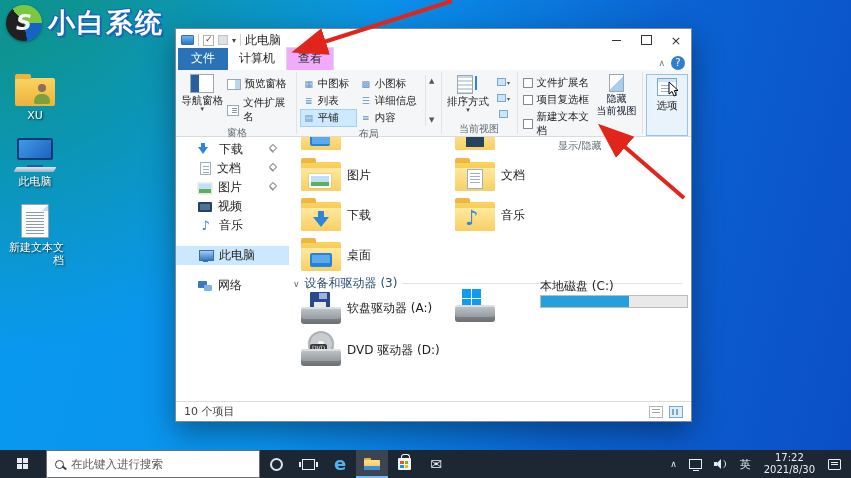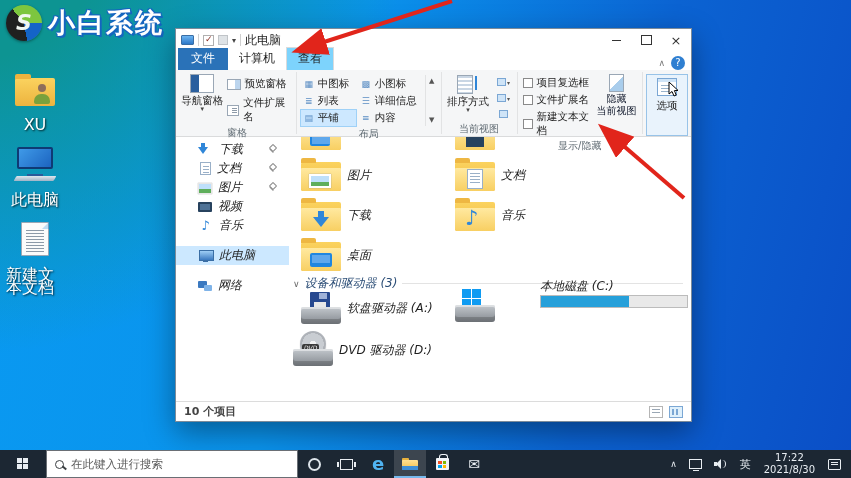--- a/index.html
+++ b/index.html
@@ -16,21 +16,21 @@
     background:#1b1b1b;
     background:conic-gradient(from -40deg, #7dc63f 0 130deg, #1464c8 130deg 210deg, #202020 210deg 360deg);
     box-shadow:0 1px 3px rgba(0,0,0,.4); position:relative; }
   .logo-mark::after { content:"S"; position:absolute; left:0; top:0; width:36px; height:36px;
     color:#f2f7f2; font-weight:bold; font-style:italic; font-size:22px; line-height:36px; text-align:center; }
   .logo-text { color:#fff; font-size:27px; font-weight:bold; letter-spacing:2px;
     text-shadow:2px 2px 0 #1565c0, -1px -1px 0 #1565c0, 1px -1px 0 #1565c0, -1px 1px 0 #1565c0;font-family:Liberation Mono, monospace; }
   
   .dicons { position:absolute; left:4px; top:74px; width:62px; }
   .dicon-item { width:62px; margin-bottom:16px; display:flex; flex-direction:column; align-items:center; }
-  .dicon-item .lbl { margin-top:12px; color:#fff; font-size:16px; text-align:left; line-height:13px;
+  .dicon-item .lbl { margin-top:3px; color:#fff; font-size:11px; text-align:right; line-height:13px;
     text-shadow:1px 1px 2px rgba(0,0,0,.8); word-break:break-all; max-width:58px; }
   .ico-user-folder { position:relative; width:40px; height:32px; }
   .ico-user-folder .f-back { position:absolute; bottom:0; width:40px; height:28px; background:linear-gradient(#fbd35f,#edb33e); border-radius:2px; }
   .ico-user-folder .f-back::before { content:""; position:absolute; top:-4px; left:0; width:16px; height:5px; background:#edb33e; border-radius:2px 2px 0 0; }
   .ico-user-folder .person { position:absolute; right:4px; bottom:2px; width:18px; height:20px; }
   .ico-user-folder .person::before { content:""; position:absolute; top:0; left:5px; width:8px; height:8px; border-radius:50%; background:#8d6e5a; }
   .ico-user-folder .person::after { content:""; position:absolute; bottom:0; left:1px; width:16px; height:10px; border-radius:7px 7px 2px 2px; background:#7aa13c; }
   .ico-pc { position:relative; width:44px; height:34px; }
   .ico-pc .scr { position:absolute; top:0; left:4px; width:36px; height:22px; background:linear-gradient(135deg,#3f9ae8,#1c64c0); border:2px solid #0f3a74; border-radius:2px; }
   .ico-pc .base { position:absolute; bottom:4px; left:14px; width:16px; height:3px; background:#2a5a9a; }
@@ -53,21 +53,21 @@
   .title-text { margin-left:4px; font-size:12px; color:#1e1e1e; }
   .win-controls { margin-left:auto; display:flex; height:22px; }
   .win-btn { width:30px; height:22px; display:flex; align-items:center; justify-content:center; color:#333; }
   .wb-min::before { content:""; width:9px; height:1px; background:#333; }
   .wb-max::before { content:""; width:9px; height:8px; border:1px solid #333; }
   .wb-close { font-size:13px; }
   
   .tabrow { height:19px; display:flex; align-items:flex-end; padding-left:2px; flex:0 0 auto; background:#fff; position:relative; }
   .tab { padding:2px 11px 3px; font-size:12px; color:#1e1e1e; }
   .tab-file { background:#2a72b8; color:#fff; padding:2px 13px 3px; }
-  .tab-active { background:#7dd3fc; border:1px solid #dadbdc; border-bottom:none; }
+  .tab-active { background:#f0abfc; border:1px solid #dadbdc; border-bottom:none; }
   .tab-right { margin-left:auto; display:flex; align-items:center; gap:6px; padding-right:6px; }
   .rib-collapse { color:#7a7a7a; font-size:9px; }
   .help-circle { width:14px; height:14px; border-radius:50%; background:#2f7fd1; color:#fff; font-size:10px; line-height:14px; text-align:center; }
   
   .ribbon { height:67px; background:#f5f6f7; border-bottom:1px solid #dadbdc; display:flex; flex:0 0 auto; padding-left:2px; }
   .rgroup { display:flex; flex-direction:column; padding:2px 3px 0; }
   .rgroup-body { display:flex; flex:1; }
   .rgroup-label { text-align:center; font-size:10px; color:#5f6a72; padding:1px 0 2px; }
   .vdiv { width:1px; background:#e2e3e4; margin:2px 0; }
   .big-btn { width:47px; display:flex; flex-direction:column; align-items:center; justify-content:flex-start; padding-top:2px; }
@@ -103,21 +103,21 @@
   .hide-btn .bb2 { font-size:10px; line-height:11px; text-align:center; margin-top:1px; }
   .options-btn { width:42px; margin-top:2px; display:flex; flex-direction:column; align-items:center; padding-top:3px;
     background:#e9f3fc; border:1px solid #98c3e8; position:relative; }
   .opt-ic { width:20px; height:18px; border:1px solid #7ba7d4; background:#fff; position:relative; }
   .opt-ic::before { content:""; position:absolute; left:0; top:0; right:0; height:3px; background:#cfe4f7; }
   .opt-ic::after { content:""; position:absolute; left:3px; top:6px; width:12px; height:8px;
     background:repeating-linear-gradient(#9ab4cc 0 1px, transparent 1px 3px); }
   .options-btn .bb-label { font-size:10.5px; margin-top:3px; }
   .cursor-svg { position:absolute; left:21px; top:6px; }
   
-  .wbody { flex:1; display:flex; min-height:0;font-style:italic; }
+  .wbody { flex:1; display:flex; min-height:0; }
   .navpane { width:113px; flex:0 0 auto; padding-top:3px; overflow:hidden; }
   .nav-item { height:19px; display:flex; align-items:center; gap:6px; padding-left:22px; position:relative; font-size:12px; }
   .nav-item.sel { background:#cce8ff; }
   .nav-gap { height:11px; }
   .pin { position:absolute; right:12px; top:5px; width:9px; height:9px; }
   .pin::before { content:""; position:absolute; right:1px; top:0; width:4px; height:4px; border:1px solid #8a8a8a; border-radius:1px; transform:rotate(45deg); }
   .pin::after { content:""; position:absolute; left:0; bottom:1px; width:5px; height:1px; background:#8a8a8a; transform:rotate(45deg); transform-origin:right bottom; }
   .nico { width:15px; height:13px; flex:0 0 auto; position:relative; }
   .nico-dl::before { content:""; position:absolute; left:3px; top:0; width:4px; height:5px; background:#2f86d8; }
   .nico-dl::after { content:""; position:absolute; left:0; top:4px; border-left:5px solid transparent; border-right:5px solid transparent; border-top:7px solid #2f86d8; }
@@ -169,32 +169,32 @@
   .disc .dvd-badge { position:absolute; left:2px; bottom:5px; background:#3a3a3a; color:#eee; font-size:6px; line-height:8px; padding:0 2px; border-radius:2px; }
   .winlogo { position:absolute; top:0; left:7px; width:19px; height:19px; display:grid; grid-template-columns:9px 9px; grid-auto-rows:9px; gap:1px; }
   .winlogo span { background:#0f9bf2; }
   .drive-tile { position:absolute; display:flex; gap:6px; }
   .drive-meta { display:flex; flex-direction:column; }
   .drive-meta .dname { font-size:12px; color:#1e1e1e; line-height:14px; }
   .capbar { width:148px; height:13px; border:1px solid #bcbcbc; background:#e9e9e9; margin-top:2px; }
   .capfill { height:100%; background:#26a0da; }
   .captext { font-size:11px; color:#5a5a5a; margin-top:3px; }
   
-  .statusbar { height:20px; border-top:1px solid #dcdcdc; display:flex; align-items:center; padding:0 8px; flex:0 0 auto; font-size:11px; color:#444;font-weight:bold; }
+  .statusbar { height:20px; border-top:1px solid #dcdcdc; display:flex; align-items:center; padding:0 8px; flex:0 0 auto; font-size:11px; color:#444; }
   .sb-icons { margin-left:auto; display:flex; gap:6px; }
   .sb-ic { width:14px; height:12px; border:1px solid #b5b5b5; position:relative; background:#fff; }
   .sb-ic.lines::before { content:""; position:absolute; inset:2px; background:repeating-linear-gradient(#9aa7b5 0 1px, transparent 1px 3px); }
   .sb-ic.thumbs { background:#dff0fb; border-color:#7ba7d4; }
   .sb-ic.thumbs::before { content:""; position:absolute; inset:2px; background:repeating-linear-gradient(90deg,#7ba7d4 0 2px, transparent 2px 4px); }
   
   .taskbar { position:absolute; left:0; bottom:0; width:851px; height:28px; background:#1c2733; display:flex; align-items:stretch; z-index:5; }
   .tb-start { width:46px; display:flex; align-items:center; justify-content:center; }
   .winflag { width:12px; height:12px; display:grid; grid-template-columns:5px 5px; grid-auto-rows:5px; gap:1px; }
   .winflag span { background:#e8edf2; }
-  .tb-search { width:252px; background:#fff; display:flex; align-items:center; gap:7px; padding:0 8px; border:1px solid #6a6f75; }
+  .tb-search { width:214px; background:#fff; display:flex; align-items:center; gap:7px; padding:0 8px; border:1px solid #6a6f75; }
   .mag { width:9px; height:9px; border:1.5px solid #3c4043; border-radius:50%; position:relative; flex:0 0 auto; }
   .mag::after { content:""; position:absolute; width:5px; height:1.5px; background:#3c4043; right:-4px; bottom:-1px; transform:rotate(40deg); }
   .tb-search input { border:none; outline:none; font-size:11.5px; color:#333; width:170px; font-family:inherit; background:transparent; }
   .tb-search input::placeholder { color:#595959; opacity:1; }
   .tb-btn { width:32px; display:flex; align-items:center; justify-content:center; position:relative; }
   .tb-btn.active { background:rgba(255,255,255,.14); box-shadow:inset 0 -2px 0 #76b9ed; }
   .cortana { width:13px; height:13px; border:2px solid #dde4ea; border-radius:50%; }
   .taskview { width:13px; height:11px; border:1px solid #e8edf2; position:relative; }
   .taskview::before { content:""; position:absolute; left:-4px; top:2px; width:2px; height:5px; background:#e8edf2; }
   .taskview::after { content:""; position:absolute; right:-4px; top:2px; width:2px; height:5px; background:#e8edf2; }
@@ -372,25 +372,25 @@
         </div>
         <div class="rgroup-label">当前视图</div>
       </div>
       <div class="vdiv"></div>
 
       <div class="rgroup">
         <div class="rgroup-body">
           <div class="chk-col">
             <div class="chk-row">
                 <span class="chk-box"></span>
-                <span>项目复选框</span>
+                <span>文件扩展名</span>
               </div>
             <div class="chk-row">
                 <span class="chk-box"></span>
-                <span>文件扩展名</span>
+                <span>项目复选框</span>
               </div>
             <div class="chk-row">
                 <span class="chk-box"></span>
                 <span>新建文本文档</span>
               </div>
           </div>
           <div class="hide-btn">
             <span class="hide-ic"></span>
             <span class="bb2">隐藏</span>
             <span class="bb2">当前视图</span>
@@ -536,21 +536,21 @@
             <span class="tray"></span>
           </div>
           <div class="drive-meta">
             <span class="dname">本地磁盘 (C:)</span>
             <div class="capbar">
                 <div class="capfill" style="width: 60%;"></div>
               </div>
           </div>
         </div>
 
-        <div class="drive-tile" style="left:4px; top:196px;">
+        <div class="drive-tile" style="left:12px; top:196px;">
           <div class="drv">
             <span class="disc">
                 <span class="dvd-badge">DVD</span>
               </span>
             <span class="tray"></span>
           </div>
           <div class="drive-meta" style="justify-content:center;">
             <span class="dname">DVD 驱动器 (D:)</span>
           </div>
         </div>

